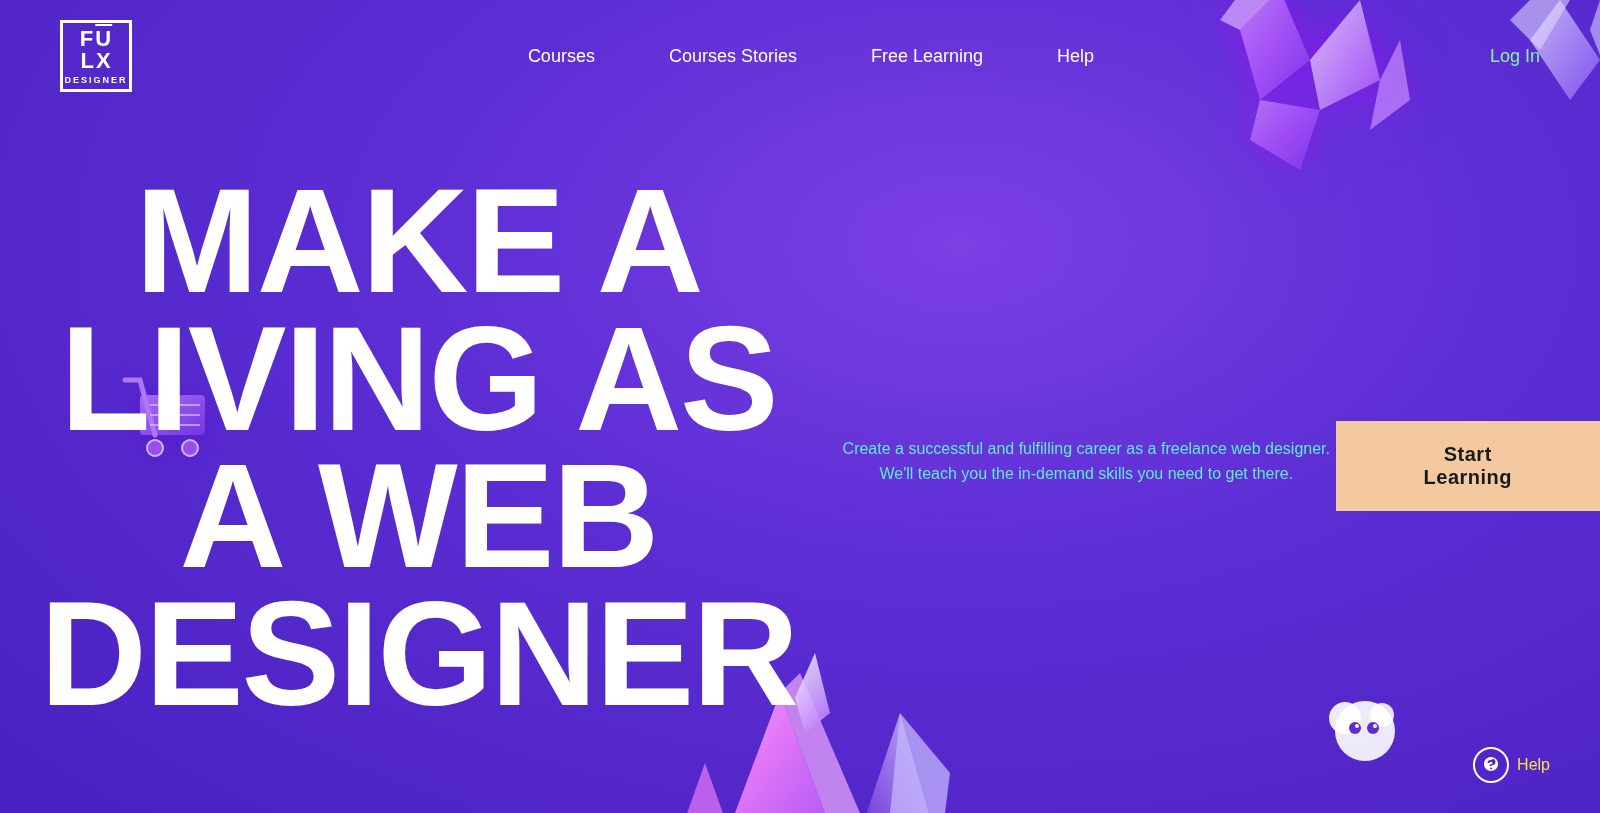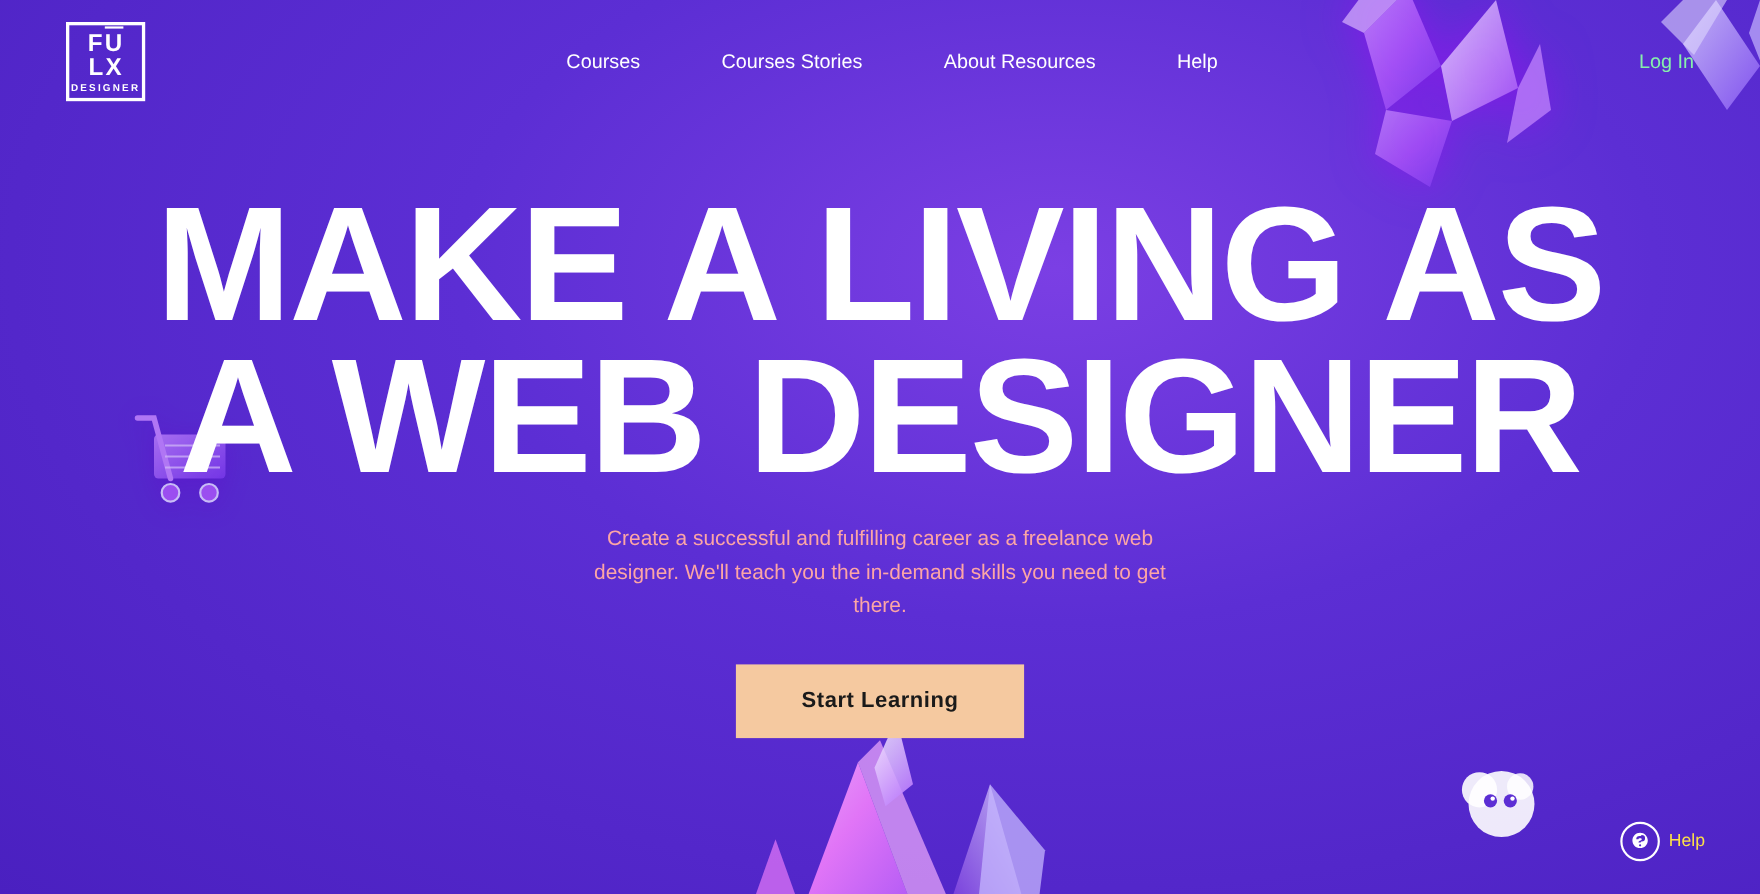--- a/index.html
+++ b/index.html
@@ -140,54 +140,54 @@
       font-weight: 500;
       font-family: Arial, sans-serif;
       cursor: pointer;
     }
 
     
     .hero-content {
       position: relative;
       z-index: 10;
       display: flex;
-      flex-direction: column;
+      flex-direction: row;
       align-items: center;
       text-align: center;
       padding-top: 60px;
     }
 
     .hero-headline {
       color: white;
       font-size: 148px;
       font-weight: 900;
       line-height: 0.93;
       letter-spacing: -2px;
       text-transform: uppercase;
       font-family: 'Arial Black', 'Impact', sans-serif;
       max-width: 1500px;
       padding: 0 40px;
     }
 
     .hero-subtext {
-      color: #fca5a5;
-      font-size: 19px;
+      color: #5eead4;
+      font-size: 16px;
       font-weight: 400;
       font-family: Arial, sans-serif;
       max-width: 540px;
       line-height: 1.6;
       margin-top: 28px;
     }
 
     .cta-button {
       margin-top: 38px;
       background-color: #f5c9a0;
       color: #1a1a1a;
       border: none;
-      padding: 22px 60px;
+      padding: 22px 88px;
       font-size: 20px;
       font-weight: 900;
       font-family: 'Arial Black', Arial, sans-serif;
       cursor: pointer;
       letter-spacing: 0.5px;
     }
 
     
     .help-btn {
       position: absolute;
@@ -347,21 +347,21 @@
             <span>X</span>
         </div>
       </div>
       <div class="logo-academy">DESIGNER</div>
     </div>
   </div>
 
   <div class="nav-links">
     <a class="nav-link">Courses</a>
     <a class="nav-link">Courses Stories</a>
-    <a class="nav-link">About Resources</a>
+    <a class="nav-link">Free Learning</a>
     <a class="nav-link">Help</a>
   </div>
 
   <a class="nav-login">Log In</a>
 </nav>
 
 <div class="hero-content">
   <h1 class="hero-headline">
     <span>MAKE A LIVING AS</span><br>
     <span>A WEB DESIGNER</span>

